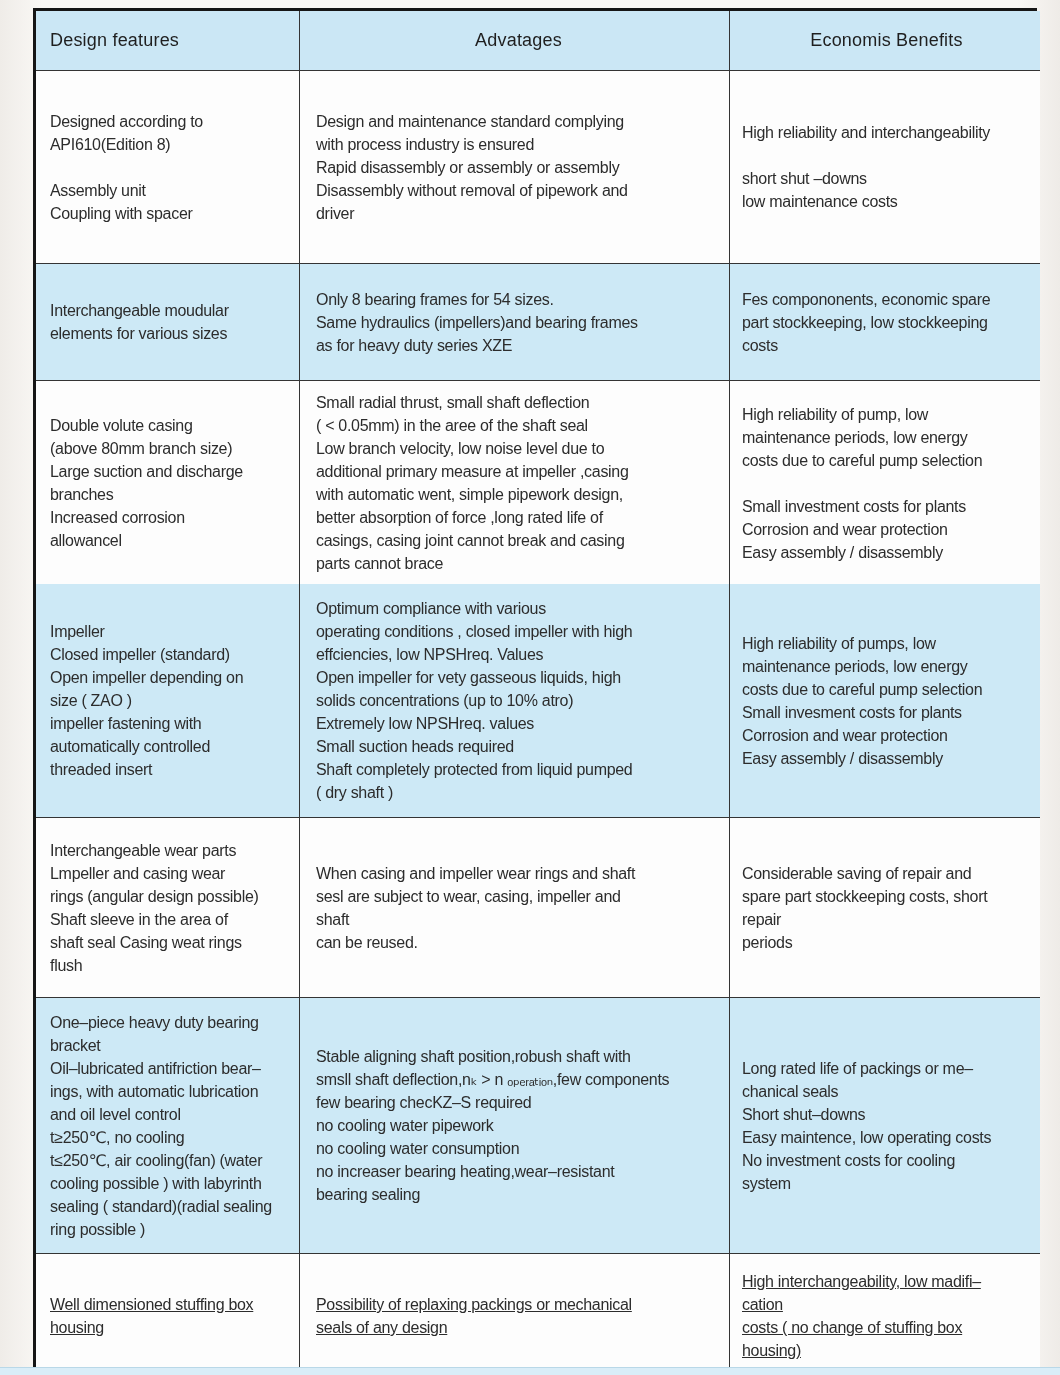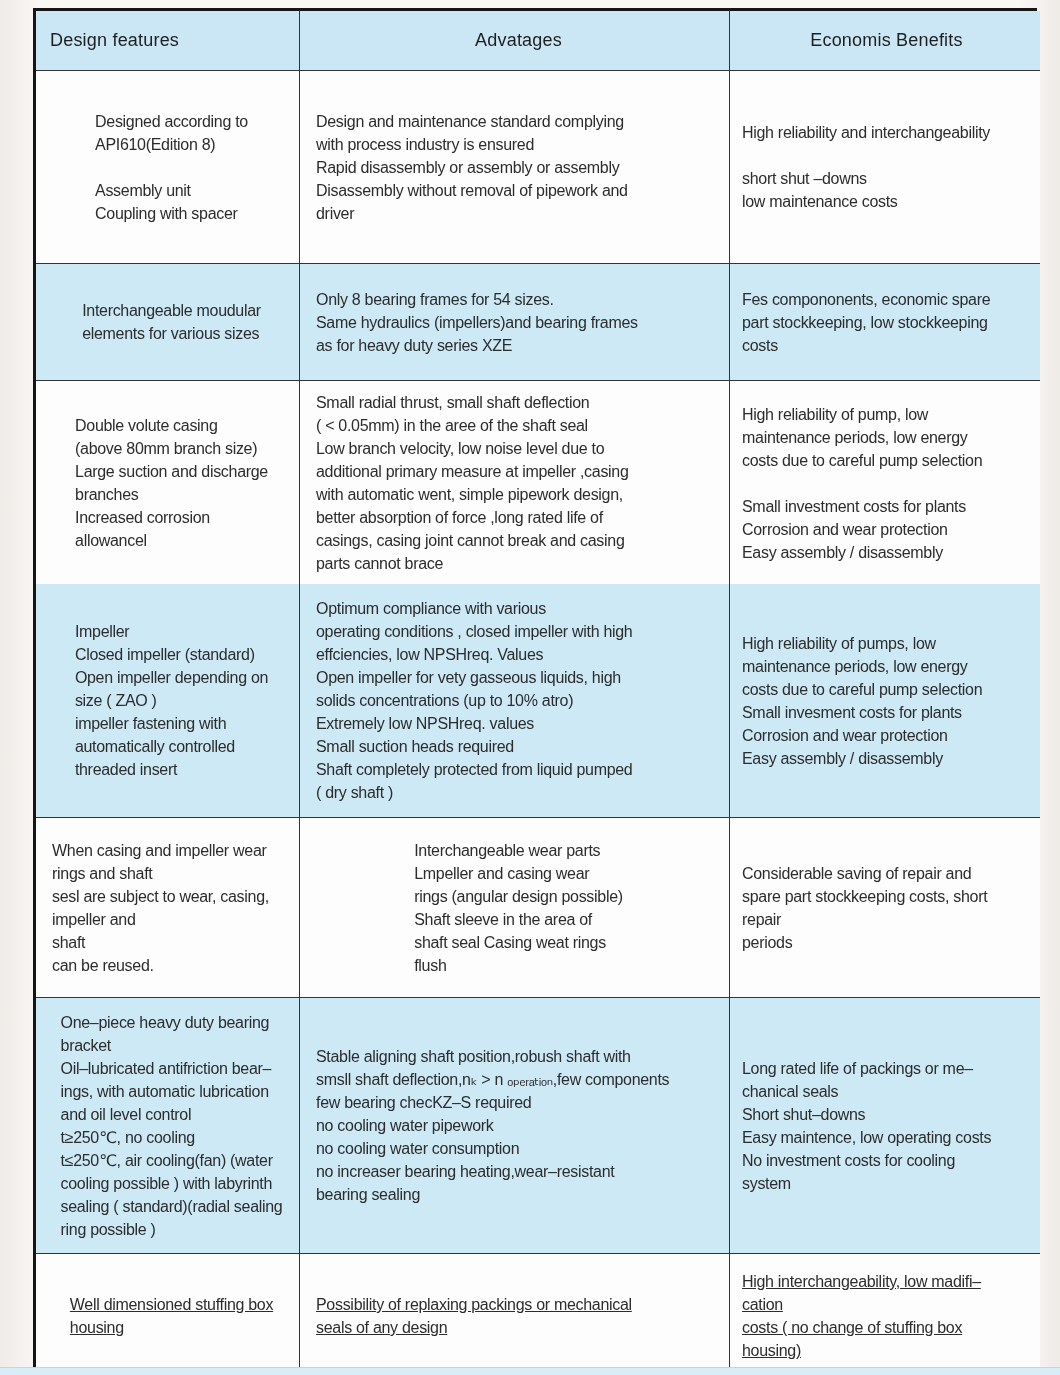--- a/index.html
+++ b/index.html
@@ -48,21 +48,21 @@
   .head .t-cell{
     background:#cbe7f5;
     font-size:18px;
     letter-spacing:0.2px;
     color:#1f1f1f;
   }
   .head{height:60px;}
   .head .t-cell{justify-content:center;}
   .head .t-cell.c-feat{justify-content:flex-start;align-items:center;}
   
-  .c-feat{padding:10px 6px 10px 14px;justify-content:center;}
+  .c-feat{padding:10px 6px 10px 14px;}
   .c-adv{padding:10px 8px 10px 16px;}
   .c-ben{padding:10px 9px 10px 12px;}
   
   .r1{height:193px;}
   .r2{height:117px;}
   .r3{height:203px;}
   .r4{height:234px;}
   .r5{height:180px;}
   .r6{height:256px;}
   .r7{height:124px;}
@@ -180,33 +180,33 @@
           <span class="txt">High reliability of pumps, low
 maintenance periods, low energy
 costs due to careful pump selection
 Small invesment costs for plants
 Corrosion and wear protection
 Easy assembly / disassembly</span>
         </div>
     </div>
 
     <div class="t-row plain r5">
-      <div class="t-cell c-adv">
-          <span class="txt">When casing and impeller wear rings and shaft
-sesl are subject to wear, casing, impeller and
-shaft
-can be reused.</span>
-        </div>
       <div class="t-cell c-feat">
           <span class="txt">Interchangeable wear parts
 Lmpeller and casing wear
 rings (angular design possible)
 Shaft sleeve in the area of
 shaft seal Casing weat rings
 flush</span>
+        </div>
+      <div class="t-cell c-adv">
+          <span class="txt">When casing and impeller wear rings and shaft
+sesl are subject to wear, casing, impeller and
+shaft
+can be reused.</span>
         </div>
       <div class="t-cell c-ben">
           <span class="txt">Considerable saving of repair and
 spare part stockkeeping costs, short
 repair
 periods</span>
         </div>
     </div>
 
     <div class="t-row shaded r6">

